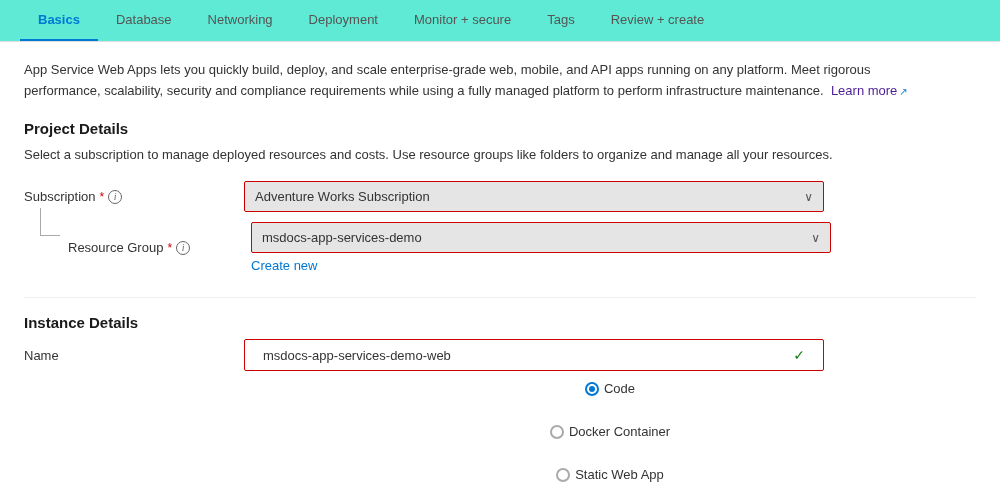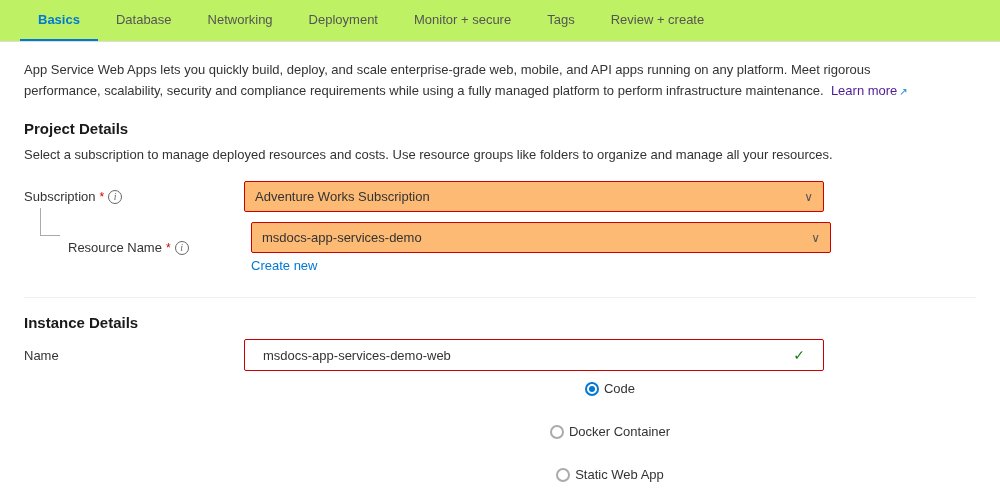--- a/index.html
+++ b/index.html
@@ -11,21 +11,21 @@
       width: 1000px;
       min-height: 500px;
       overflow: hidden;
     }
 
     
     .tabs {
       display: flex;
       border-bottom: 1px solid #ddd;
       padding: 0 20px;
-      background: #bef264;
+      background: #5eead4;
     }
     .tab-item {
       padding: 12px 18px;
       cursor: pointer;
       font-size: 13px;
       color: #555;
       border-bottom: 2px solid transparent;
       white-space: nowrap;
     }
     .tab-item.active {
@@ -124,21 +124,21 @@
 
     .dropdown-box {
       display: flex;
       align-items: center;
       justify-content: space-between;
       border: 1px solid #c00;
       border-radius: 2px;
       padding: 7px 10px;
       font-size: 13px;
       color: #333;
-      background: #fdba74;
+      background: #e5e5e5;
       cursor: pointer;
       width: 100%;
       outline: none;
       text-align: center;
     }
 
     .dropdown-chevron {
       font-size: 12px;
       color: #555;
     }
@@ -293,21 +293,21 @@
           <span>Adventure Works Subscription</span>
           <span class="dropdown-chevron">∨</span>
         </div>
       </div>
     </div>
 
     <div class="resource-group-row">
       <div class="tree-connector"></div>
       <div class="resource-label-col">
         <span class="form-label">
-          <span>Resource Name</span>
+          <span>Resource Group</span>
           <span class="required-star">*</span>
           <span class="info-icon">i</span>
         </span>
       </div>
       <div class="form-control-col">
         <div class="dropdown-box">
           <span>msdocs-app-services-demo</span>
           <span class="dropdown-chevron">∨</span>
         </div>
         <a class="create-new-link" href="#">Create new</a>

